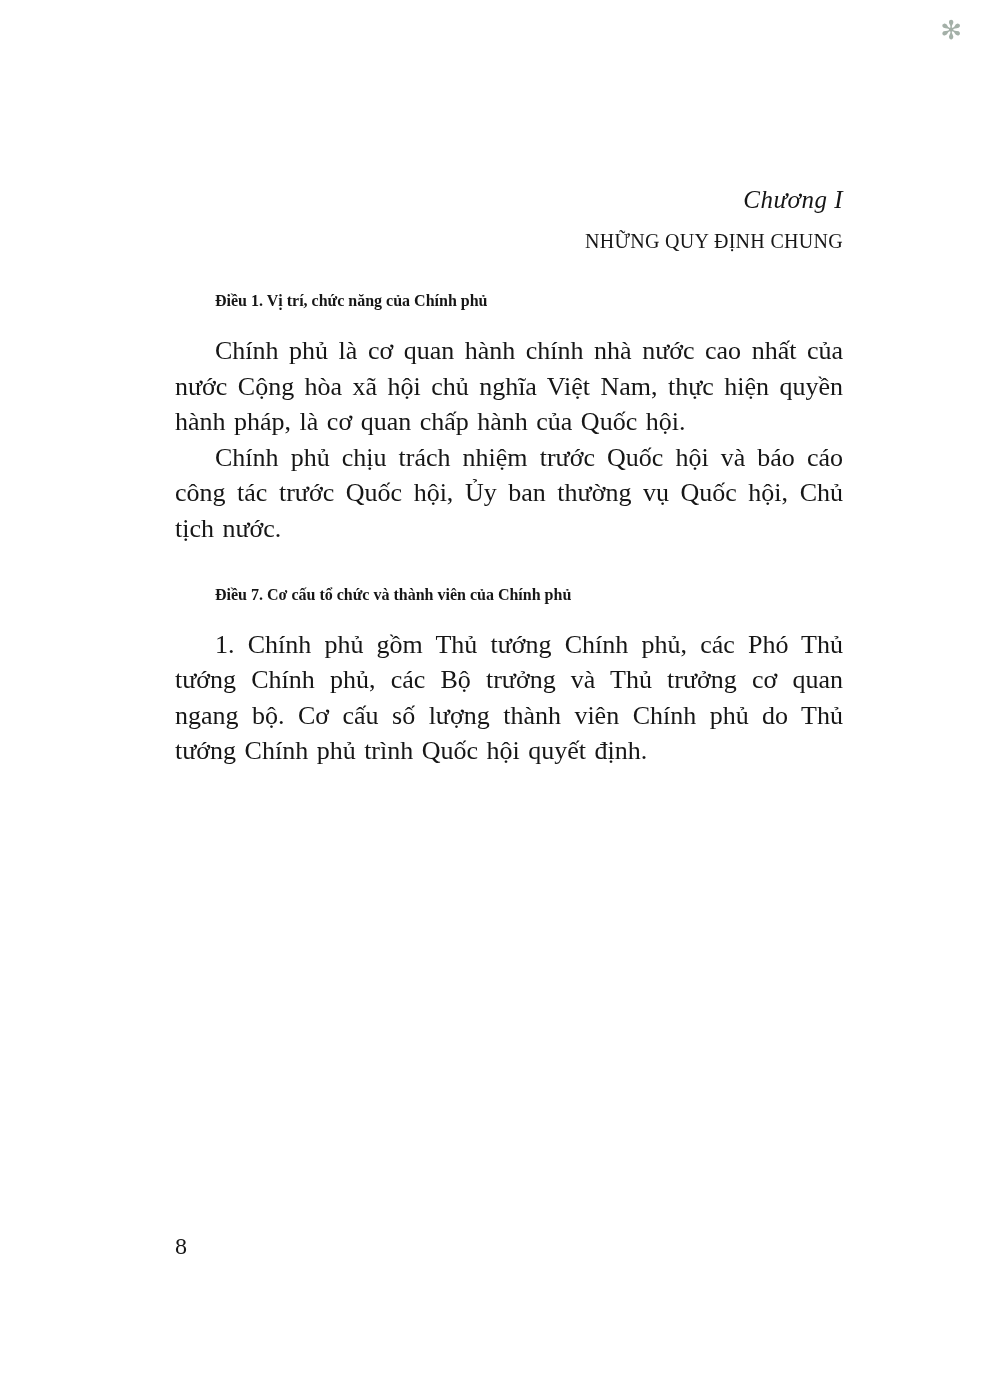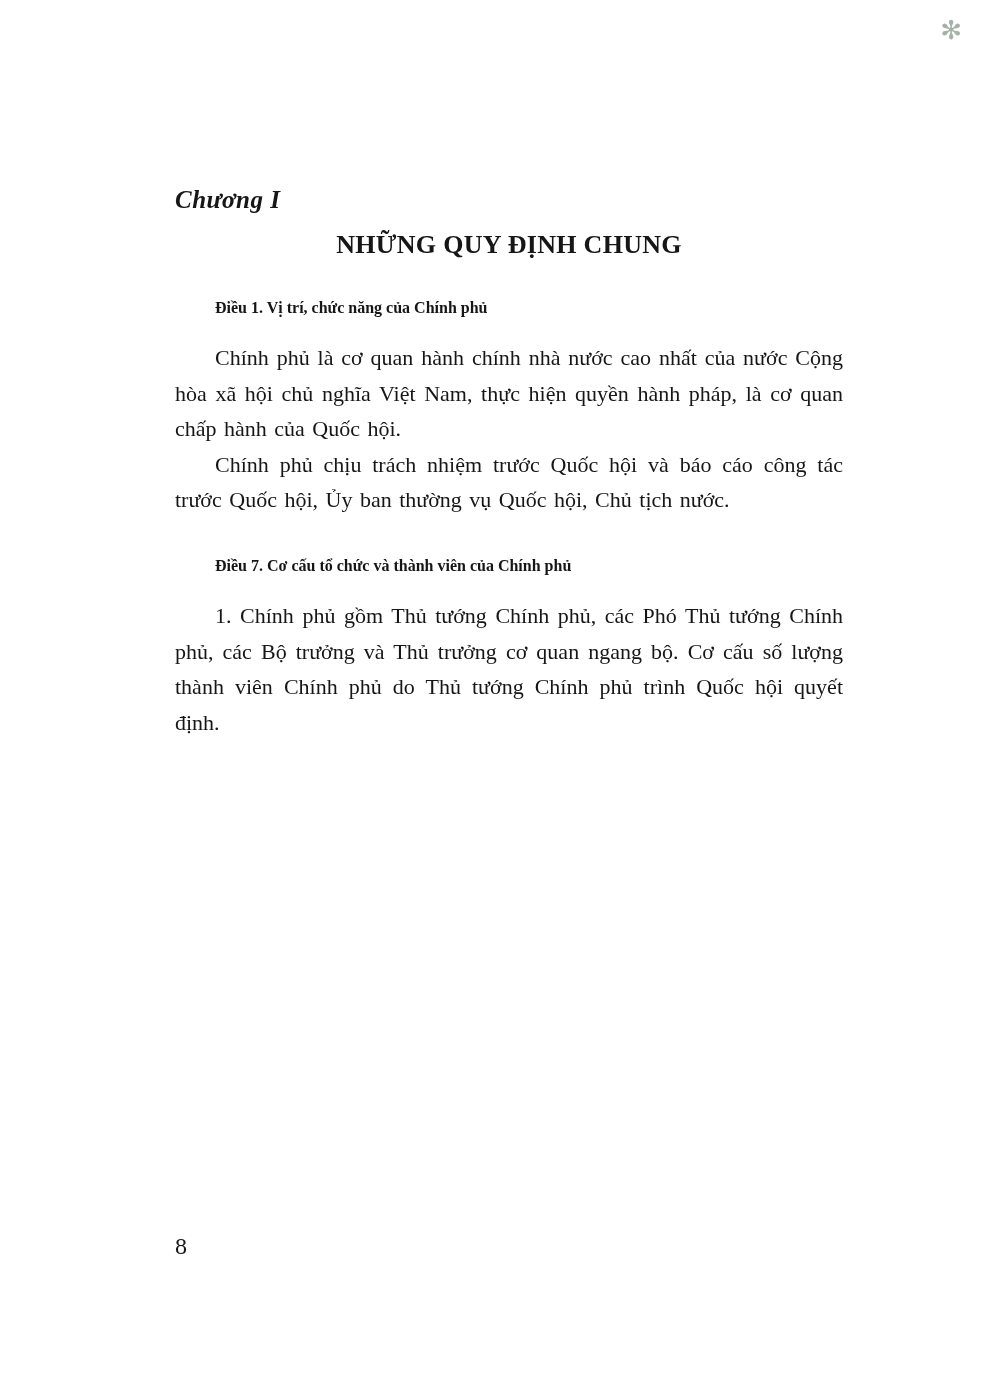--- a/index.html
+++ b/index.html
@@ -24,44 +24,44 @@
     line-height: 1;
     user-select: none;
   }
   .content {
     position: absolute;
     left: 175px;
     top: 186px;
     width: 668px;
   }
   .chapter-title {
-    text-align: left;
+    text-align: right;
     font-size: 25px;
-    font-weight: bold;
+    font-weight: normal;
     font-style: italic;
     margin: 0 0 16px 0;
     letter-spacing: 0.5px;
   }
   .chapter-heading {
-    text-align: center;
-    font-size: 26px;
-    font-weight: bold;
+    text-align: right;
+    font-size: 20px;
+    font-weight: normal;
     margin: 0 0 30px 0;
     letter-spacing: 0.3px;
   }
   .article-heading {
     font-size: 16px;
     font-weight: bold;
     margin: 30px 0 14px 0;
     text-indent: 40px;
     text-align: justify;
     line-height: 36px;
   }
   .para {
-    font-size: 22px;
+    font-size: 26px;
     line-height: 35.6px;
     text-align: justify;
     text-indent: 40px;
     margin: 0;
     word-spacing: 2px;
   }
   .page-number {
     position: absolute;
     left: 175px;
     top: 1233px;

